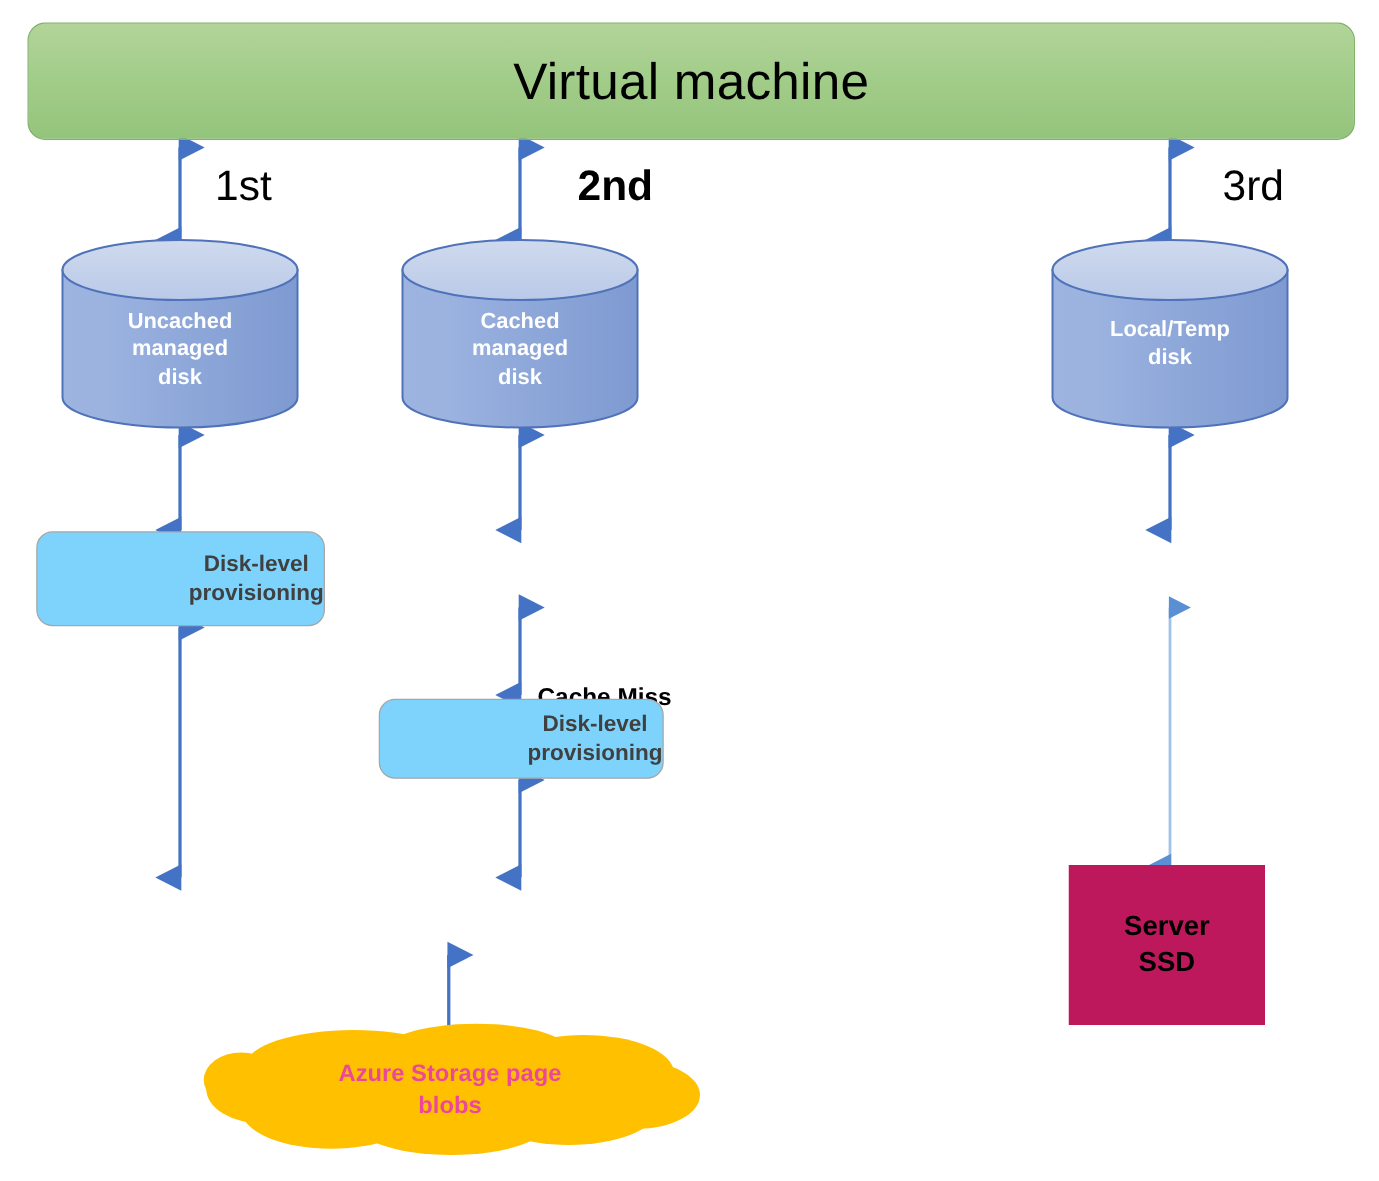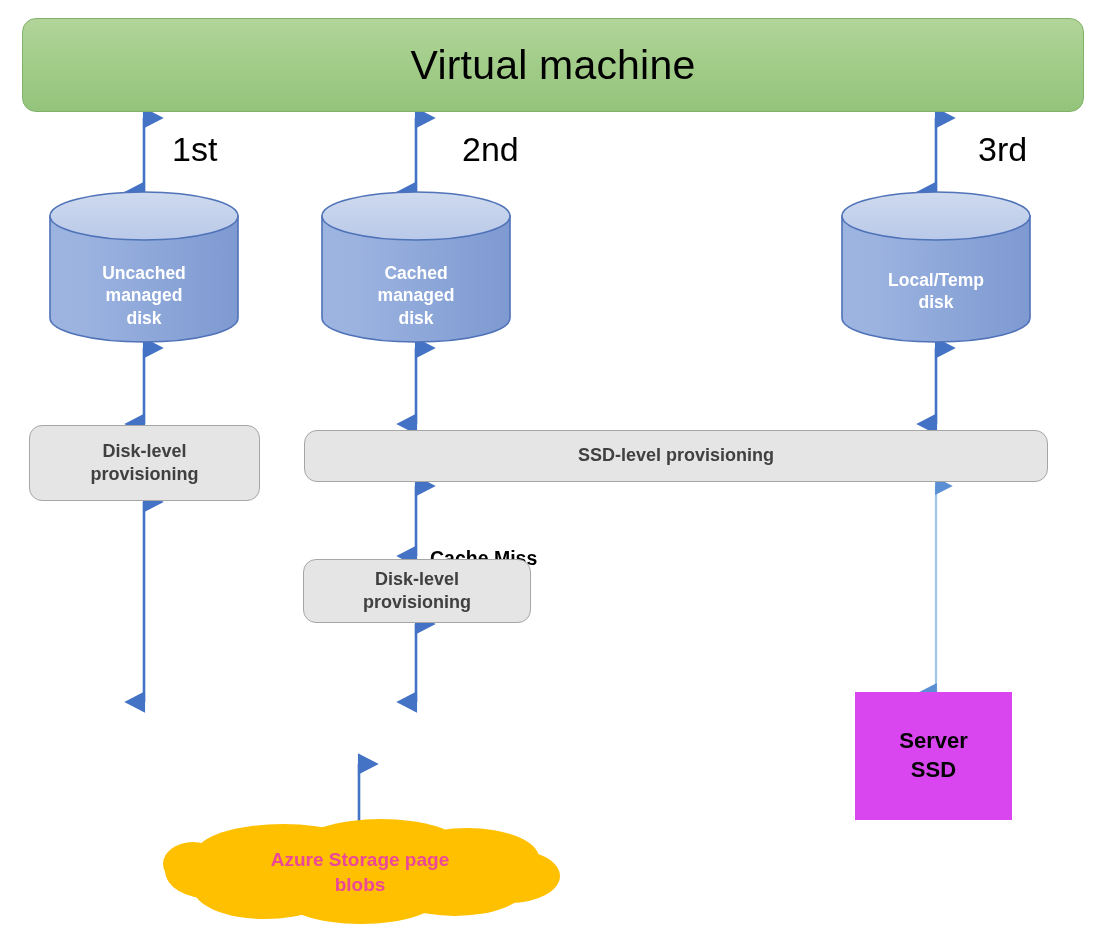--- a/index.html
+++ b/index.html
@@ -56,45 +56,44 @@
   .cyl-label {
     position: absolute;
     left: 0;
     width: 100%;
     text-align: center;
     color: #ffffff;
     font-weight: bold;
     font-size: 17.5px;
     line-height: 1.28;
     white-space: pre-line;
-    margin-top: 17px;
   }
 
   
   .pbox {
-    background: #e5e5e5;
+    background: #7dd3fc;
     border: 1.6px solid #a6a6a6;
     border-radius: 13px;
     box-sizing: border-box;
     display: flex;
     align-items: center;
-    justify-content: center;
+    justify-content: flex-end;
     text-align: center;
   }
   .pbox-label {
     color: #404040;
     font-weight: bold;
     font-size: 18px;
     line-height: 1.3;
     white-space: pre-line;
   }
 
   
   .ssd-block {
-    background: #d946ef;
+    background: #be185d;
     display: flex;
     align-items: center;
     justify-content: center;
     text-align: center;
   }
   .ssd-label {
     color: #000000;
     font-weight: bold;
     font-size: 22px;
     line-height: 1.3;
@@ -175,21 +174,21 @@
     <line x1="416" y1="624" x2="416" y2="702" stroke="#4472c4" stroke-width="2.6" marker-start="url(#ah-up)" marker-end="url(#ah-down)"></line>
 
     <line x1="359" y1="764" x2="359" y2="835" stroke="#4472c4" stroke-width="2.6" marker-start="url(#ah-up)" marker-end="url(#ah-down)"></line>
   </svg>
 
   <div class="abs vm-bar">
     <span class="vm-bar-label">Virtual machine</span>
   </div>
 
   <div class="abs ordinal" style="left:172px; top:132px;">1st</div>
-  <div class="abs ordinal" style="left:462px; top:132px;">2nd</div>
+  <div class="abs ordinal" style="left:462px; top:132px;font-weight:bold;">2nd</div>
   <div class="abs ordinal" style="left:978px; top:132px;">3rd</div>
 
   <div class="abs cyl" style="left:48px; top:190px; width:192px; height:154px;">
     <svg width="192" height="154" viewBox="0 0 192 154">
       <defs>
         <linearGradient id="cylBody1" x1="0" y1="0" x2="1" y2="0">
           <stop offset="0%" stop-color="#9db4e0"></stop>
           <stop offset="18%" stop-color="#9cb3e0"></stop>
           <stop offset="55%" stop-color="#8da7d9"></stop>
           <stop offset="100%" stop-color="#7f9ad1"></stop>
@@ -248,23 +247,20 @@
     </svg>
     <div class="cyl-label" style="top:62px;">Local/Temp
 disk</div>
   </div>
 
   <div class="abs pbox" style="left:29px; top:425px; width:231px; height:76px;">
     <span class="pbox-label">Disk-level
 provisioning</span>
   </div>
 
-  <div class="abs pbox" style="left:304px; top:430px; width:744px; height:52px;">
-    <span class="pbox-label">SSD-level provisioning</span>
-  </div>
 
   <div class="abs annot" style="left:430px; top:507px;">Cache Miss</div>
 
   <div class="abs pbox" style="left:303px; top:559px; width:228px; height:64px;">
     <span class="pbox-label">Disk-level
 provisioning</span>
   </div>
 
 
 

